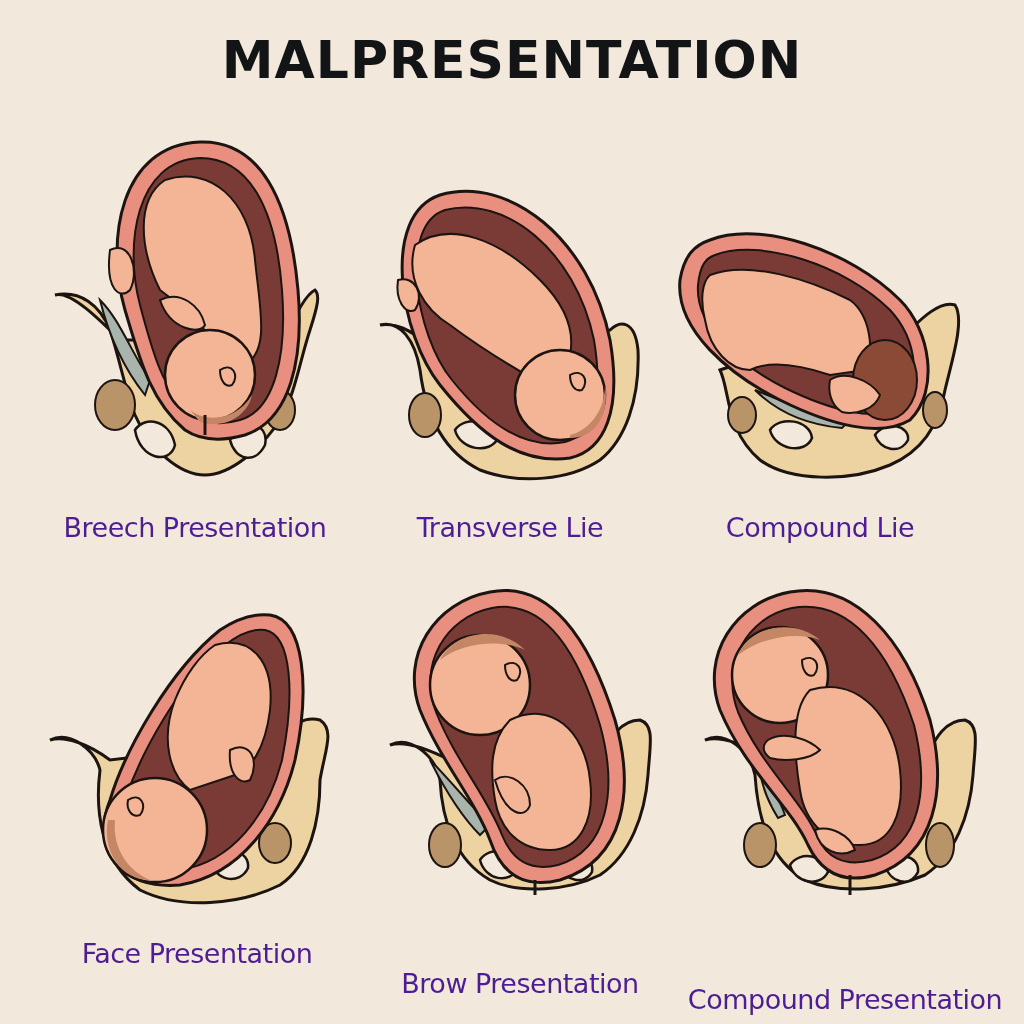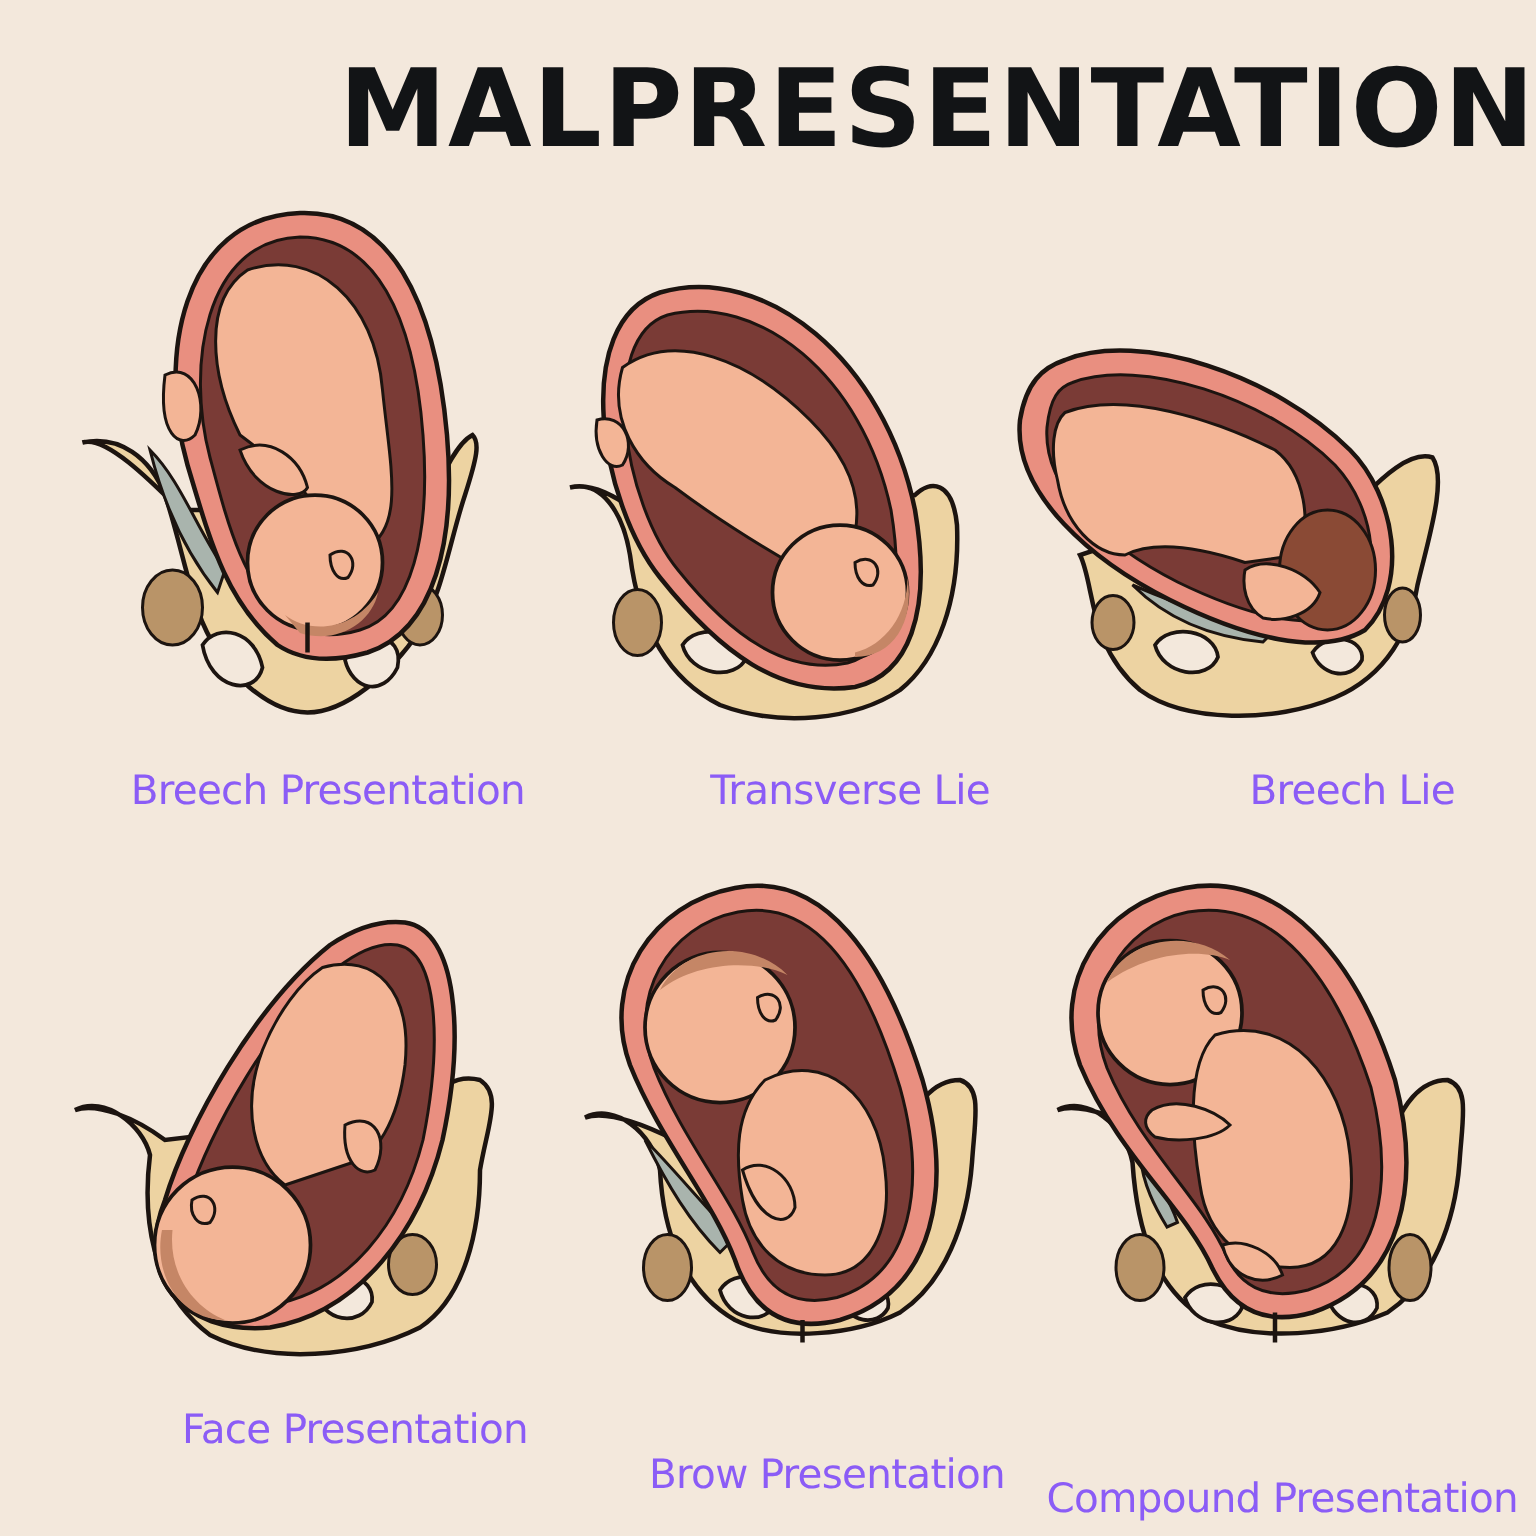--- a/index.html
+++ b/index.html
@@ -4,29 +4,29 @@
 <style>
   html, body { margin: 0; padding: 0; }
   body {
     width: 1024px; height: 1024px; overflow: hidden;
     background: #f3e8dc;
     font-family: "Liberation Sans", "DejaVu Sans", sans-serif;
     position: relative;
   }
   .title {
     position: absolute; left: 0; top: 30px; width: 1024px;
-    text-align: right; font-size: 72px; font-weight: 700;
+    text-align: center; font-size: 52px; font-weight: 700;
     color: #121416; letter-spacing: 1px;
     font-family: "DejaVu Sans", sans-serif;
   }
   .panel { position: absolute; }
   .panel svg { position: absolute; left: 0; top: 0; overflow: visible; }
   .label {
-    position: absolute; font-size: 27px; color: #8b5cf6;
-    white-space: nowrap; text-align: right;
+    position: absolute; font-size: 27px; color: #4c1d95;
+    white-space: nowrap; text-align: center;
     font-family: "DejaVu Sans", sans-serif; font-weight: 500;
     letter-spacing: -0.5px;
   }
 </style>
 </head>
 <body>
 
 <div class="title">MALPRESENTATION</div>
 
 <div class="panel" style="left:40px;top:130px;width:300px;height:360px;">
@@ -75,21 +75,21 @@
     <path d="M100,210 C110,195 140,200 142,218 C135,235 105,230 100,210 Z" fill="#f3e8dc" stroke="#1c1410" stroke-width="2.5"></path>
     <path d="M205,215 C215,200 240,205 238,220 C230,235 210,230 205,215 Z" fill="#f3e8dc" stroke="#1c1410" stroke-width="2.5"></path>
     <path d="M85,170 C120,185 150,195 180,200 L172,208 C140,205 110,195 85,170 Z" fill="#a9b4ad" stroke="#1c1410" stroke-width="2"></path>
     <path d="M40,20 C90,0 180,30 230,80 C260,110 270,170 240,200 C210,218 160,205 110,180 C60,155 5,110 10,60 C14,35 25,25 40,20 Z" fill="#e98f80" stroke="#1c1410" stroke-width="3"></path>
     <path d="M45,35 C90,18 175,45 220,90 C248,120 252,168 230,188 C205,202 160,190 115,168 C70,145 25,108 28,65 C30,45 36,38 45,35 Z" fill="#7a3b36" stroke="#1c1410" stroke-width="2"></path>
     <path d="M40,55 C80,40 140,60 180,80 C200,95 205,130 195,150 L160,155 C130,145 100,140 80,150 C60,150 40,130 35,100 C30,80 32,62 40,55 Z" fill="#f3b596" stroke="#1c1410" stroke-width="2"></path>
     <ellipse cx="215" cy="160" rx="32" ry="40" fill="#8a4a35" stroke="#1c1410" stroke-width="2"></ellipse>
     <path d="M160,160 C175,150 200,160 210,175 C205,190 185,195 172,192 C160,185 158,170 160,160 Z" fill="#f3b596" stroke="#1c1410" stroke-width="2"></path>
   </svg>
 </div>
-<div class="label" style="left:670px;top:512px;width:300px;">Breech Lie</div>
+<div class="label" style="left:670px;top:512px;width:300px;">Compound Lie</div>
 
 <div class="panel" style="left:40px;top:600px;width:300px;height:320px;">
   <svg width="300" height="320" viewBox="0 0 300 320">
     <path d="M10,140 C30,130 55,150 60,170 C55,210 60,260 100,290 C140,310 200,305 240,285 C270,265 280,220 280,180 C285,150 295,130 280,120 C260,115 250,130 240,140 L70,160 C50,145 25,135 10,140 Z" fill="#edd3a2" stroke="#1c1410" stroke-width="3"></path>
     <ellipse cx="235" cy="243" rx="16" ry="20" fill="#b99468" stroke="#1c1410" stroke-width="2"></ellipse>
     <path d="M170,260 C185,245 210,250 208,268 C200,285 175,282 170,260 Z" fill="#f3e8dc" stroke="#1c1410" stroke-width="2.5"></path>
     <path d="M200,210 C210,215 215,225 205,240 L180,240 Z" fill="#a9b4ad" stroke="#1c1410" stroke-width="2"></path>
     <path d="M230,15 C265,20 270,90 255,160 C240,220 200,275 140,285 C80,290 50,250 70,200 C85,150 130,70 180,30 C195,20 212,13 230,15 Z" fill="#e98f80" stroke="#1c1410" stroke-width="3"></path>
     <path d="M225,30 C252,35 255,95 242,160 C228,215 192,262 140,270 C90,275 68,240 85,200 C100,155 140,80 185,45 C198,35 212,28 225,30 Z" fill="#7a3b36" stroke="#1c1410" stroke-width="2"></path>
     <path d="M175,45 C210,35 235,60 230,110 C225,150 210,170 195,175 L150,190 C130,175 120,140 135,100 C145,75 160,55 175,45 Z" fill="#f3b596" stroke="#1c1410" stroke-width="2"></path>

